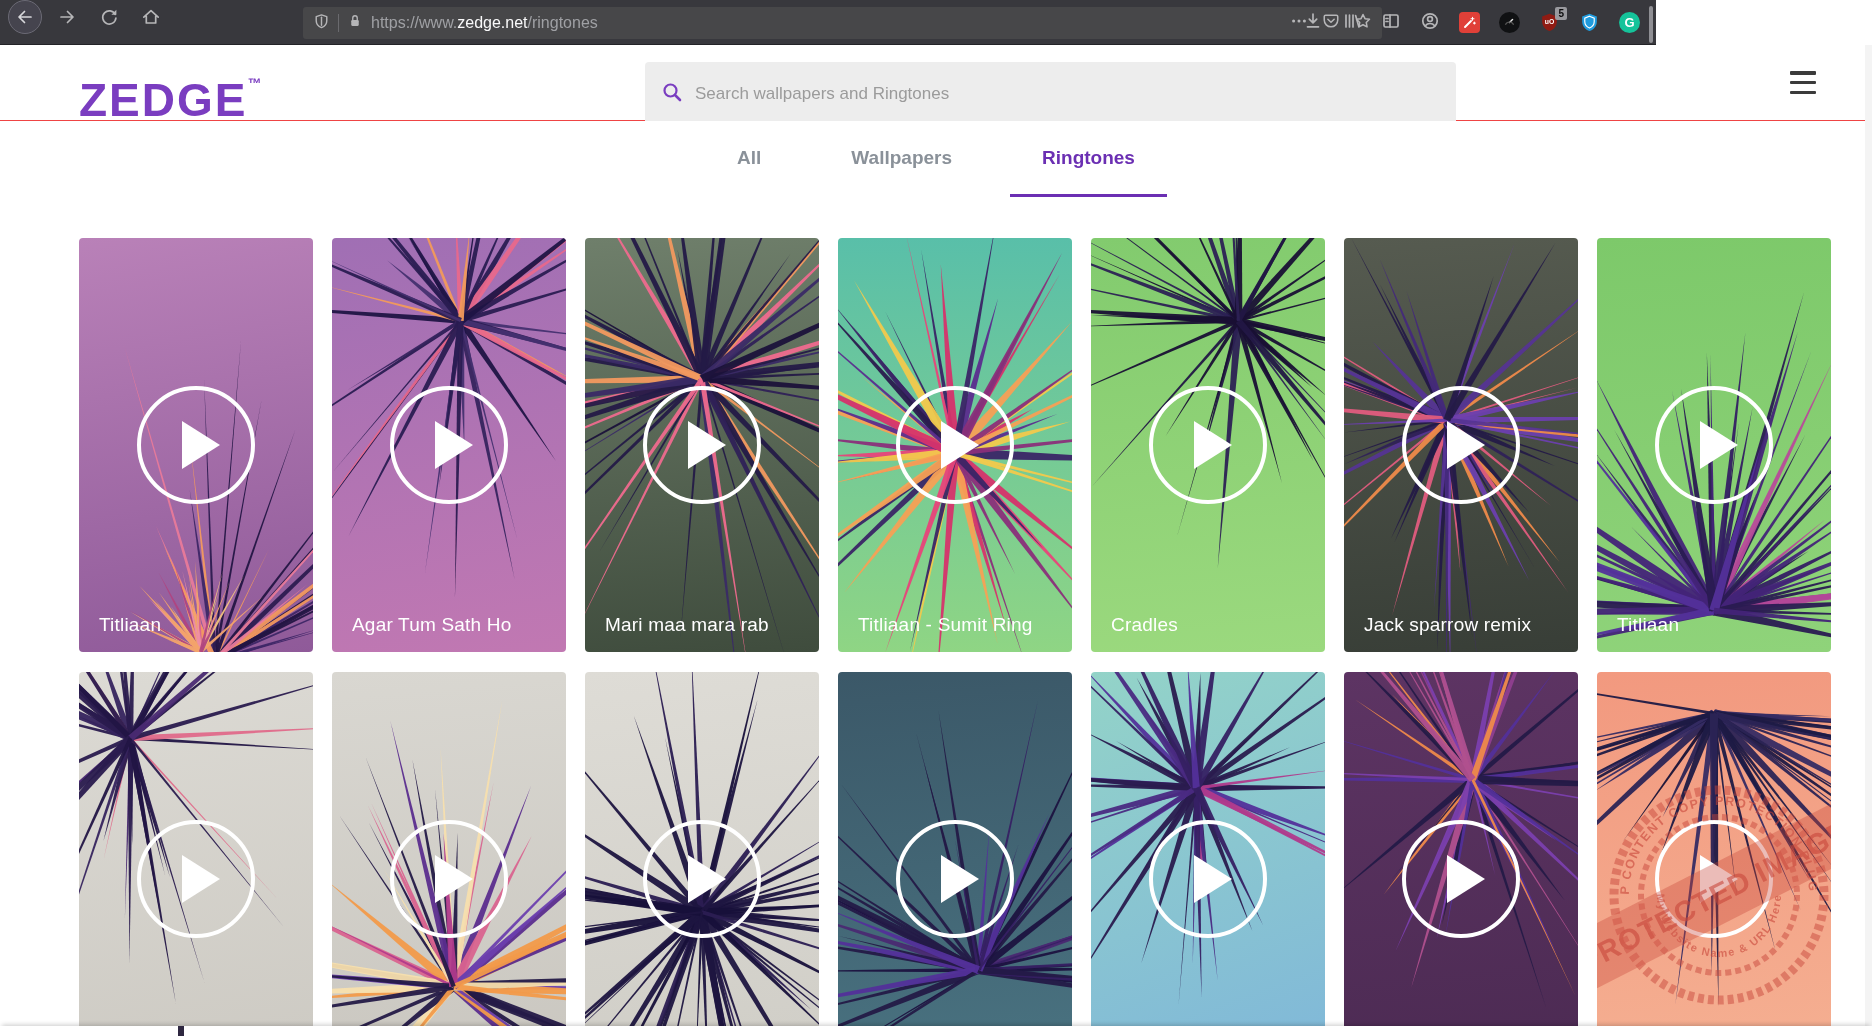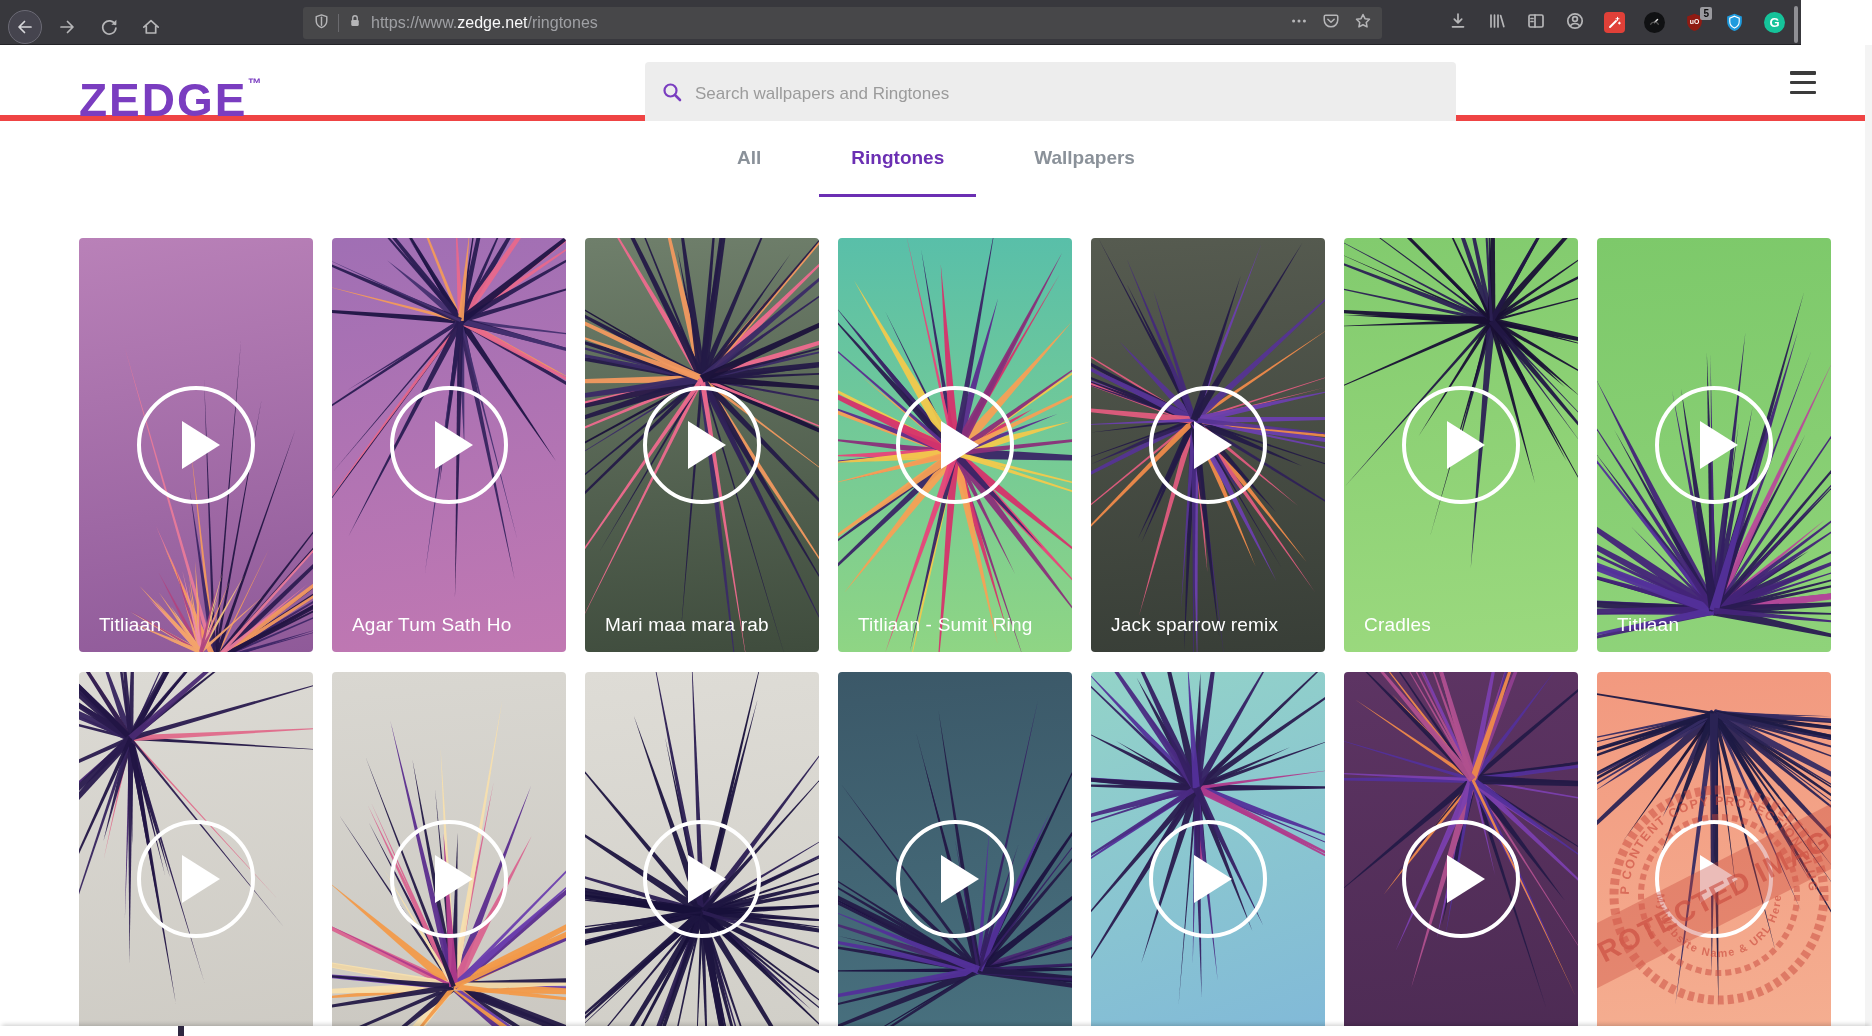--- a/index.html
+++ b/index.html
@@ -1,22 +1,22 @@
 <!DOCTYPE html>
 <html><head>
 <meta charset="utf-8">
 <style>
   * { margin:0; padding:0; box-sizing:border-box; }
   html,body { width:1872px; height:1036px; overflow:hidden; background:#fff;
     font-family:"Liberation Sans", sans-serif; }
   .stage { position:relative; width:1872px; height:1036px; background:#fff; }
 
   
-  .chrome { position:absolute; left:0; top:0; width:1801px; height:45px;
-    background:#38383d; border-bottom:1px solid #232327; display:flex; align-items:flex-end; }
+  .chrome { position:absolute; left:0; top:0; width:1656px; height:45px;
+    background:#38383d; border-bottom:1px solid #232327; display:flex; align-items:flex-start; }
   .nav-btn { width:34px; height:34px; display:flex; align-items:center; justify-content:center;
     color:#b6b6b8; flex:0 0 auto; }
   .back-circle { width:34px; height:34px; border-radius:50%; background:#45444e;
     border:1px solid #6b6a75; display:flex; align-items:center; justify-content:center;
     margin-left:8px; color:#d7d7db; }
   .nav-gap { width:8px; flex:0 0 auto; }
   .urlbar { position:absolute; left:303px; top:7px; width:1079px; height:32px;
     background:#474749; border-radius:3px; display:flex; align-items:center; padding:0 10px; }
   .urlbar .sep { width:1px; height:18px; background:#6a6a6e; margin:0 8px; }
   .url-text { font-size:16px; color:#9fa0a4; margin-left:8px; white-space:nowrap;
@@ -31,21 +31,21 @@
   .ext-dark { background:#101113; border-radius:50%; }
   .ext-gram { background:#15c39a; border-radius:50%; color:#fff; font-weight:bold;
     font-size:13px; }
   .badge { position:absolute; top:-5px; right:-7px; background:#99999e; color:#0c0c0d;
     font-size:10px; font-weight:bold; padding:0 3px; border-radius:2px; line-height:13px; }
   .scroll-sliver { position:absolute; right:3px; top:6px; width:4px; height:37px;
     background:#8f8f94; border-radius:2px; }
 
   
   .site-header { position:absolute; left:0; top:45px; width:1872px; height:76px;
-    background:#fff; border-bottom:6px solid #ef4444; }
+    background:#fff; border-bottom:1px solid #ef4444; }
   .logo { position:absolute; left:79px; top:14px; font-size:46px; font-weight:800;
     letter-spacing:2px; color:#7a3dc0; line-height:48px; font-style:normal; }
   .logo sup { font-size:14px; font-weight:700; vertical-align:28px; letter-spacing:0; }
   .searchbox { position:absolute; left:645px; top:17px; width:811px; height:64px;
     background:#ededed; border-radius:4px; display:flex; align-items:center; padding:0 16px; }
   .searchbox input { border:none; outline:none; background:transparent; flex:1;
     font-size:17px; color:#444; margin-left:12px; font-family:"Liberation Sans",sans-serif; }
   .searchbox input::placeholder { color:#9b9b9b; }
   .hamburger { position:absolute; right:56px; top:26px; width:26px; height:23px;
     display:flex; flex-direction:column; justify-content:space-between; cursor:pointer; }
@@ -219,22 +219,22 @@
     </div>
     <div class="hamburger">
         <span></span>
         <span></span>
         <span></span>
       </div>
   </div>
 
   <div class="tabs">
     <div class="tab">All</div>
+    <div class="tab">Wallpapers</div>
     <div class="tab active">Ringtones</div>
-    <div class="tab">Wallpapers</div>
   </div>
 
   <div class="grid-row row-1">
       <div class="card" style="background: linear-gradient(170deg, rgb(185, 129, 184), rgb(143, 90, 153));">
         <svg viewBox="0 0 234 414" class="burst">
           <polygon points="138.42157011063773,421.0999696632976 133.01842988936227,423.46003033670246 76.93641867440267,287.7004376225952" fill="#e87a9a" opacity="0.95"></polygon>
           <polygon points="137.14585645523957,423.3770043966017 134.29414354476043,421.18299560339835 282.35902541465975,231.68258614710382" fill="#231543" opacity="0.95"></polygon>
           <polygon points="136.7177257304684,423.1595848490736 134.7222742695316,421.40041515092645 333.46089637388013,197.97966048653902" fill="#231543" opacity="0.95"></polygon>
           <polygon points="136.1922831039918,423.37614386048864 135.2477168960082,421.1838561395114 376.76228393318235,318.42483814333593" fill="#3d2666" opacity="0.95"></polygon>
           <polygon points="137.1143974594501,422.5306324380263 134.3256025405499,422.02936756197374 182.6852434424557,160.9881390807313" fill="#231543" opacity="0.95"></polygon>
@@ -464,20 +464,68 @@
           <polygon points="117.30321082587045,218.10235479106768 116.69678917412955,212.45764520893232 341.41874201645567,191.17027703994805" fill="#8a2f7a" opacity="0.95"></polygon>
           <polygon points="116.30364989387863,217.43577247137586 117.69635010612137,213.12422752862415 302.8586207427122,275.3154035484835" fill="#f2c94c" opacity="0.95"></polygon>
           <polygon points="113.53245586907104,214.06603857003083 120.46754413092896,216.49396142996918 47.028969092616165,415.14437094966604" fill="#e8437a" opacity="0.95"></polygon>
           <polygon points="118.27040003148136,217.89205349290594 115.72959996851864,212.66794650709406 311.44280402366167,120.71067168269528" fill="#f7a055" opacity="0.95"></polygon>
         </svg>
         <div class="play">
           <div class="tri"></div>
         </div>
         <div class="title">Titliaan - Sumit Ring</div>
       </div>
+      <div class="card" style="background: linear-gradient(175deg, rgb(130, 203, 110), rgb(155, 217, 126));">
+        <svg viewBox="0 0 234 414" class="burst">
+          <polygon points="147.91047831622618,81.69192793549323 146.9295216837738,83.9080720645068 -14.0796283167534,11.313615399903895" fill="#191034" opacity="0.95"></polygon>
+          <polygon points="147.12835545925876,84.0397811740656 147.71164454074122,81.56021882593443 232.19603089843002,102.7426052874785" fill="#221744" opacity="0.95"></polygon>
+          <polygon points="148.48216458983165,80.02996050901449 146.35783541016832,85.57003949098554 -81.78692269186692,-5.088810906796851" fill="#2c2154" opacity="0.95"></polygon>
+          <polygon points="144.8275111940868,82.11229127301121 150.01248880591316,83.48770872698881 111.51037900453821,218.17023277710325" fill="#221744" opacity="0.95"></polygon>
+          <polygon points="148.0587046162935,81.59023996803411 146.78129538370646,84.00976003196591 -41.843167213697086,-17.12333636388962" fill="#2c2154" opacity="0.95"></polygon>
+          <polygon points="146.6122460681143,80.95137079647722 148.22775393188567,84.6486292035228 -53.53336345277333,170.60607227523565" fill="#191034" opacity="0.95"></polygon>
+          <polygon points="148.68818816645674,82.76685814802252 146.15181183354323,82.8331418519775 142.62439401468808,-100.70606253666321" fill="#221744" opacity="0.95"></polygon>
+          <polygon points="146.95195946336997,84.60895378691802 147.88804053663,80.991046213082 255.95708058123813,110.88239425842309" fill="#191034" opacity="0.95"></polygon>
+          <polygon points="146.17544186953916,81.69959445952838 148.66455813046082,83.90040554047164 -3.6363107872658986,253.64461394763268" fill="#221744" opacity="0.95"></polygon>
+          <polygon points="146.4043541339472,82.51094772908974 148.43564586605277,83.08905227091029 85.78177001430257,299.3788674783227" fill="#191034" opacity="0.95"></polygon>
+          <polygon points="146.30818456994814,84.74793709760755 148.53181543005184,80.85206290239248 273.536702100531,154.7830715041258" fill="#191034" opacity="0.95"></polygon>
+          <polygon points="144.09555820834183,84.58003559265318 150.74444179165815,81.01996440734685 222.7186846326468,223.42982509048926" fill="#191034" opacity="0.95"></polygon>
+          <polygon points="146.12554669004416,83.51749966712767 148.71445330995581,82.08250033287236 260.0141895944612,285.9330857417848" fill="#191034" opacity="0.95"></polygon>
+          <polygon points="143.4467865265928,82.46789800188144 151.39321347340717,83.13210199811859 126.68949310159769,330.816361798236" fill="#2c2154" opacity="0.95"></polygon>
+          <polygon points="146.59338111266487,83.5849896927209 148.2466188873351,82.01501030727913 270.9165962739893,212.84580817849888" fill="#2c2154" opacity="0.95"></polygon>
+          <polygon points="146.27736880451658,83.63734818632335 148.5626311954834,81.96265181367667 239.59197777243276,208.57632443992082" fill="#2c2154" opacity="0.95"></polygon>
+          <polygon points="149.25720644440833,83.83614799307426 145.58279355559165,81.76385200692576 273.39089838498154,-140.56051207716934" fill="#191034" opacity="0.95"></polygon>
+          <polygon points="150.18941937264404,81.8494262364731 144.65058062735594,83.75057376352693 66.46863554148919,-153.045218514725" fill="#2c2154" opacity="0.95"></polygon>
+          <polygon points="149.9745205124234,82.26140401944947 144.86547948757658,83.33859598055055 95.53647866233845,-163.27966694875576" fill="#2c2154" opacity="0.95"></polygon>
+          <polygon points="147.79768086084405,81.02740315960443 147.04231913915592,84.57259684039559 -89.96617063625482,32.22097873853156" fill="#2c2154" opacity="0.95"></polygon>
+          <polygon points="144.64180914935662,83.545473205232 150.19819085064336,82.05452679476802 190.92942006115769,244.94864851258063" fill="#191034" opacity="0.95"></polygon>
+          <polygon points="145.26299592538766,85.32990986762913 149.57700407461232,80.2700901323709 235.4480421615882,157.85281039938167" fill="#191034" opacity="0.95"></polygon>
+          <polygon points="148.34592036728918,84.65989832865647 146.4940796327108,80.94010167134356 358.53145017514714,-22.298428485782523" fill="#191034" opacity="0.95"></polygon>
+          <polygon points="148.5890861364244,84.47560198455409 146.25091386357556,81.12439801544593 258.6526612976476,5.191735364719463" fill="#191034" opacity="0.95"></polygon>
+          <polygon points="147.34510159092892,80.67644656228428 147.49489840907106,84.92355343771574 -24.52989970311924,88.86472796914754" fill="#191034" opacity="0.95"></polygon>
+          <polygon points="148.8227494356756,81.41888578994234 146.01725056432437,84.18111421005769 -15.305364928404941,-82.47446619631731" fill="#191034" opacity="0.95"></polygon>
+          <polygon points="147.70063573980136,83.88117809025957 147.13936426019862,81.71882190974046 349.18828501593714,30.42806197792264" fill="#191034" opacity="0.95"></polygon>
+          <polygon points="147.56065090583752,79.27592683366258 147.27934909416246,86.32407316633744 -0.21805273093991673,76.90754973788589" fill="#191034" opacity="0.95"></polygon>
+          <polygon points="150.13859737945907,85.22088959766693 144.7014026205409,80.3791104023331 301.37439154391916,-90.08686184238857" fill="#191034" opacity="0.95"></polygon>
+          <polygon points="146.75406748215582,85.96689318304958 148.08593251784416,79.63310681695044 388.19571877114896,133.4301827593092" fill="#191034" opacity="0.95"></polygon>
+          <polygon points="145.12575023878435,85.34661874973453 149.71424976121563,80.25338125026549 221.34312996420982,149.39737476855538" fill="#191034" opacity="0.95"></polygon>
+          <polygon points="145.61255529024683,81.65746087159783 149.22744470975314,83.94253912840219 74.63483194571958,197.9428110231833" fill="#191034" opacity="0.95"></polygon>
+          <polygon points="147.6630161176361,78.88438583080277 147.17698388236388,86.71561416919725 -110.72543158375399,66.77863071839805" fill="#191034" opacity="0.95"></polygon>
+          <polygon points="148.0359162071957,81.97055868376341 146.80408379280428,83.62944131623661 -45.90488135360971,-60.75678376396192" fill="#221744" opacity="0.95"></polygon>
+          <polygon points="148.67595768421918,82.2135748725442 146.1640423157808,83.38642512745582 48.01035956778202,-130.1074897045911" fill="#191034" opacity="0.95"></polygon>
+          <polygon points="148.47674086171486,81.73476808548948 146.36325913828512,83.86523191451055 -17.500134354240316,-80.80554215249069" fill="#191034" opacity="0.95"></polygon>
+          <polygon points="151.3781446834114,82.86108560400179 143.46185531658858,82.73891439599824 150.3013960683188,-103.90491542145125" fill="#191034" opacity="0.95"></polygon>
+          <polygon points="144.88196469212946,84.94050657055502 149.95803530787052,80.659493429445 289.7495136239901,251.56254242754392" fill="#221744" opacity="0.95"></polygon>
+          <polygon points="149.79529213357696,84.12548178217678 145.044707866423,81.47451821782325 232.58298623916562,-69.81392046717448" fill="#221744" opacity="0.95"></polygon>
+          <polygon points="148.96426408315602,82.711082242959 145.87573591684395,82.88891775704103 132.75157511989585,-171.9513843423512" fill="#2c2154" opacity="0.95"></polygon>
+        </svg>
+        <div class="play">
+          <div class="tri"></div>
+        </div>
+        <div class="title">Cradles</div>
+      </div>
       <div class="card" style="background: linear-gradient(175deg, rgb(86, 91, 80), rgb(56, 62, 55));">
         <svg viewBox="0 0 234 414" class="burst">
           <polygon points="105.5254477911249,180.8962027601698 100.39455220887508,183.42379723983018 36.07182263859566,46.38020759655714" fill="#241a47" opacity="0.95"></polygon>
           <polygon points="101.91853865857995,183.8526948944929 104.00146134142004,180.46730510550708 308.5696618615763,308.66508662131184" fill="#2f2157" opacity="0.95"></polygon>
           <polygon points="99.17535088553343,181.99916163504938 106.74464911446655,182.32083836495062 93.13477330890247,413.35506037823075" fill="#241a47" opacity="0.95"></polygon>
           <polygon points="99.76532467825699,182.44238862418757 106.154675321743,181.87761137581242 116.40038461345156,334.2116811286572" fill="#e05c7e" opacity="0.95"></polygon>
           <polygon points="99.66829011189604,181.23569457488188 106.25170988810395,183.08430542511812 48.01854529433216,377.82187193843254" fill="#e05c7e" opacity="0.95"></polygon>
           <polygon points="103.99009480510824,179.3653184722904 101.92990519489175,184.9546815277096 -104.68782565703036,105.62285457555114" fill="#6b3fae" opacity="0.95"></polygon>
           <polygon points="101.37194413615913,185.90513993022572 104.54805586384086,178.41486006977428 210.95267907114697,227.95225621630772" fill="#241a47" opacity="0.95"></polygon>
           <polygon points="101.53464392321223,179.38706813283534 104.38535607678776,184.93293186716465 -97.07649718023494,284.9837441429552" fill="#553494" opacity="0.95"></polygon>
@@ -527,68 +575,20 @@
           <polygon points="106.11765096277108,184.09057728881228 99.80234903722891,180.2294227111877 211.4787741547441,4.666763301211063" fill="#241a47" opacity="0.95"></polygon>
           <polygon points="102.71355197647385,184.59713026059026 103.20644802352614,179.72286973940973 293.74747948751605,201.45285356370067" fill="#553494" opacity="0.95"></polygon>
           <polygon points="105.63362652423005,181.04429701140853 100.28637347576993,183.27570298859146 35.840205005536944,21.31677735646025" fill="#43297a" opacity="0.95"></polygon>
           <polygon points="102.89382171791438,180.50096779326668 103.02617828208561,183.8190322067333 -29.283465601865217,187.43515097962577" fill="#6b3fae" opacity="0.95"></polygon>
           <polygon points="106.32969466173941,183.2530397951274 99.59030533826058,181.0669602048726 149.69151507995835,38.09302494391301" fill="#241a47" opacity="0.95"></polygon>
         </svg>
         <div class="play">
           <div class="tri"></div>
         </div>
         <div class="title">Jack sparrow remix</div>
-      </div>
-      <div class="card" style="background: linear-gradient(175deg, rgb(130, 203, 110), rgb(155, 217, 126));">
-        <svg viewBox="0 0 234 414" class="burst">
-          <polygon points="147.91047831622618,81.69192793549323 146.9295216837738,83.9080720645068 -14.0796283167534,11.313615399903895" fill="#191034" opacity="0.95"></polygon>
-          <polygon points="147.12835545925876,84.0397811740656 147.71164454074122,81.56021882593443 232.19603089843002,102.7426052874785" fill="#221744" opacity="0.95"></polygon>
-          <polygon points="148.48216458983165,80.02996050901449 146.35783541016832,85.57003949098554 -81.78692269186692,-5.088810906796851" fill="#2c2154" opacity="0.95"></polygon>
-          <polygon points="144.8275111940868,82.11229127301121 150.01248880591316,83.48770872698881 111.51037900453821,218.17023277710325" fill="#221744" opacity="0.95"></polygon>
-          <polygon points="148.0587046162935,81.59023996803411 146.78129538370646,84.00976003196591 -41.843167213697086,-17.12333636388962" fill="#2c2154" opacity="0.95"></polygon>
-          <polygon points="146.6122460681143,80.95137079647722 148.22775393188567,84.6486292035228 -53.53336345277333,170.60607227523565" fill="#191034" opacity="0.95"></polygon>
-          <polygon points="148.68818816645674,82.76685814802252 146.15181183354323,82.8331418519775 142.62439401468808,-100.70606253666321" fill="#221744" opacity="0.95"></polygon>
-          <polygon points="146.95195946336997,84.60895378691802 147.88804053663,80.991046213082 255.95708058123813,110.88239425842309" fill="#191034" opacity="0.95"></polygon>
-          <polygon points="146.17544186953916,81.69959445952838 148.66455813046082,83.90040554047164 -3.6363107872658986,253.64461394763268" fill="#221744" opacity="0.95"></polygon>
-          <polygon points="146.4043541339472,82.51094772908974 148.43564586605277,83.08905227091029 85.78177001430257,299.3788674783227" fill="#191034" opacity="0.95"></polygon>
-          <polygon points="146.30818456994814,84.74793709760755 148.53181543005184,80.85206290239248 273.536702100531,154.7830715041258" fill="#191034" opacity="0.95"></polygon>
-          <polygon points="144.09555820834183,84.58003559265318 150.74444179165815,81.01996440734685 222.7186846326468,223.42982509048926" fill="#191034" opacity="0.95"></polygon>
-          <polygon points="146.12554669004416,83.51749966712767 148.71445330995581,82.08250033287236 260.0141895944612,285.9330857417848" fill="#191034" opacity="0.95"></polygon>
-          <polygon points="143.4467865265928,82.46789800188144 151.39321347340717,83.13210199811859 126.68949310159769,330.816361798236" fill="#2c2154" opacity="0.95"></polygon>
-          <polygon points="146.59338111266487,83.5849896927209 148.2466188873351,82.01501030727913 270.9165962739893,212.84580817849888" fill="#2c2154" opacity="0.95"></polygon>
-          <polygon points="146.27736880451658,83.63734818632335 148.5626311954834,81.96265181367667 239.59197777243276,208.57632443992082" fill="#2c2154" opacity="0.95"></polygon>
-          <polygon points="149.25720644440833,83.83614799307426 145.58279355559165,81.76385200692576 273.39089838498154,-140.56051207716934" fill="#191034" opacity="0.95"></polygon>
-          <polygon points="150.18941937264404,81.8494262364731 144.65058062735594,83.75057376352693 66.46863554148919,-153.045218514725" fill="#2c2154" opacity="0.95"></polygon>
-          <polygon points="149.9745205124234,82.26140401944947 144.86547948757658,83.33859598055055 95.53647866233845,-163.27966694875576" fill="#2c2154" opacity="0.95"></polygon>
-          <polygon points="147.79768086084405,81.02740315960443 147.04231913915592,84.57259684039559 -89.96617063625482,32.22097873853156" fill="#2c2154" opacity="0.95"></polygon>
-          <polygon points="144.64180914935662,83.545473205232 150.19819085064336,82.05452679476802 190.92942006115769,244.94864851258063" fill="#191034" opacity="0.95"></polygon>
-          <polygon points="145.26299592538766,85.32990986762913 149.57700407461232,80.2700901323709 235.4480421615882,157.85281039938167" fill="#191034" opacity="0.95"></polygon>
-          <polygon points="148.34592036728918,84.65989832865647 146.4940796327108,80.94010167134356 358.53145017514714,-22.298428485782523" fill="#191034" opacity="0.95"></polygon>
-          <polygon points="148.5890861364244,84.47560198455409 146.25091386357556,81.12439801544593 258.6526612976476,5.191735364719463" fill="#191034" opacity="0.95"></polygon>
-          <polygon points="147.34510159092892,80.67644656228428 147.49489840907106,84.92355343771574 -24.52989970311924,88.86472796914754" fill="#191034" opacity="0.95"></polygon>
-          <polygon points="148.8227494356756,81.41888578994234 146.01725056432437,84.18111421005769 -15.305364928404941,-82.47446619631731" fill="#191034" opacity="0.95"></polygon>
-          <polygon points="147.70063573980136,83.88117809025957 147.13936426019862,81.71882190974046 349.18828501593714,30.42806197792264" fill="#191034" opacity="0.95"></polygon>
-          <polygon points="147.56065090583752,79.27592683366258 147.27934909416246,86.32407316633744 -0.21805273093991673,76.90754973788589" fill="#191034" opacity="0.95"></polygon>
-          <polygon points="150.13859737945907,85.22088959766693 144.7014026205409,80.3791104023331 301.37439154391916,-90.08686184238857" fill="#191034" opacity="0.95"></polygon>
-          <polygon points="146.75406748215582,85.96689318304958 148.08593251784416,79.63310681695044 388.19571877114896,133.4301827593092" fill="#191034" opacity="0.95"></polygon>
-          <polygon points="145.12575023878435,85.34661874973453 149.71424976121563,80.25338125026549 221.34312996420982,149.39737476855538" fill="#191034" opacity="0.95"></polygon>
-          <polygon points="145.61255529024683,81.65746087159783 149.22744470975314,83.94253912840219 74.63483194571958,197.9428110231833" fill="#191034" opacity="0.95"></polygon>
-          <polygon points="147.6630161176361,78.88438583080277 147.17698388236388,86.71561416919725 -110.72543158375399,66.77863071839805" fill="#191034" opacity="0.95"></polygon>
-          <polygon points="148.0359162071957,81.97055868376341 146.80408379280428,83.62944131623661 -45.90488135360971,-60.75678376396192" fill="#221744" opacity="0.95"></polygon>
-          <polygon points="148.67595768421918,82.2135748725442 146.1640423157808,83.38642512745582 48.01035956778202,-130.1074897045911" fill="#191034" opacity="0.95"></polygon>
-          <polygon points="148.47674086171486,81.73476808548948 146.36325913828512,83.86523191451055 -17.500134354240316,-80.80554215249069" fill="#191034" opacity="0.95"></polygon>
-          <polygon points="151.3781446834114,82.86108560400179 143.46185531658858,82.73891439599824 150.3013960683188,-103.90491542145125" fill="#191034" opacity="0.95"></polygon>
-          <polygon points="144.88196469212946,84.94050657055502 149.95803530787052,80.659493429445 289.7495136239901,251.56254242754392" fill="#221744" opacity="0.95"></polygon>
-          <polygon points="149.79529213357696,84.12548178217678 145.044707866423,81.47451821782325 232.58298623916562,-69.81392046717448" fill="#221744" opacity="0.95"></polygon>
-          <polygon points="148.96426408315602,82.711082242959 145.87573591684395,82.88891775704103 132.75157511989585,-171.9513843423512" fill="#2c2154" opacity="0.95"></polygon>
-        </svg>
-        <div class="play">
-          <div class="tri"></div>
-        </div>
-        <div class="title">Cradles</div>
       </div>
       <div class="card" style="background: linear-gradient(175deg, rgb(125, 201, 106), rgb(143, 211, 122));">
         <svg viewBox="0 0 234 414" class="burst">
           <polygon points="117.31408891325015,368.5838149005142 116.68591108674985,376.61618509948585 -32.10831374896895,360.9388670935583" fill="#53309a" opacity="0.95"></polygon>
           <polygon points="119.8350269158722,370.46629711136825 114.1649730841278,374.7337028886318 -1.127179250724339,215.64575184475964" fill="#341f63" opacity="0.95"></polygon>
           <polygon points="118.59089849557337,376.63224827473886 115.40910150442663,368.5677517252612 224.93914668885026,330.01328053717435" fill="#2a1b52" opacity="0.95"></polygon>
           <polygon points="117.26370114576679,367.74935116924735 116.73629885423321,377.4506488307527 -220.41910925204087,354.25651466062453" fill="#2a1b52" opacity="0.95"></polygon>
           <polygon points="119.09721779240489,375.1601661149383 114.90278220759511,370.03983388506174 228.32620407929016,281.40463006143" fill="#b84a9a" opacity="0.95"></polygon>
           <polygon points="115.98685777233378,377.37751195639584 118.01314222766622,367.8224880436042 308.8331354582731,413.2810599266429" fill="#2a1b52" opacity="0.95"></polygon>
           <polygon points="117.90176988882313,370.67165730488676 116.09823011117687,374.5283426951133 -161.5742509326006,242.32757906098072" fill="#432478" opacity="0.95"></polygon>

